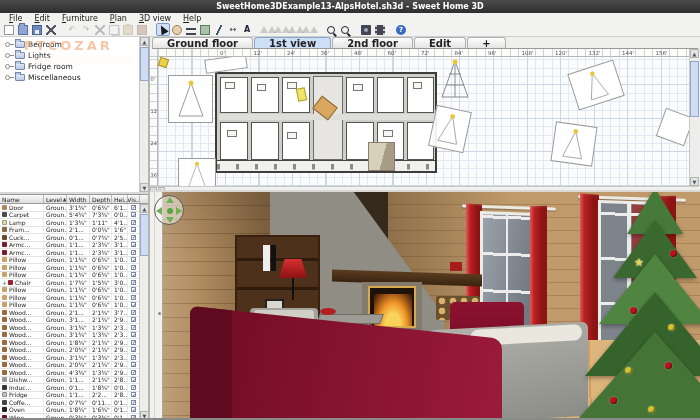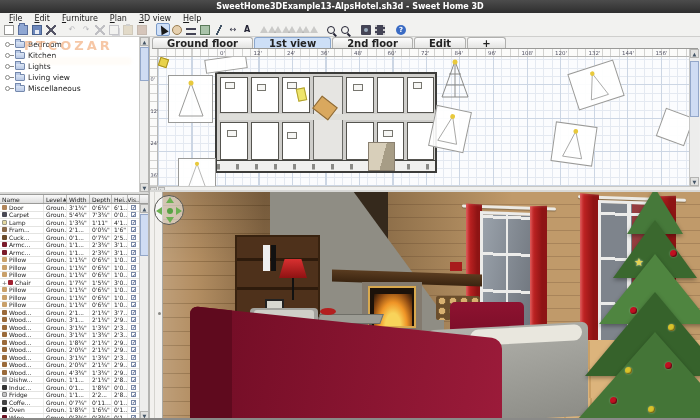--- a/index.html
+++ b/index.html
@@ -360,34 +360,29 @@
     <div class="wline2" data-name="watermark-subtext"></div>
   </div>
 
   <div id="catalog" data-name="furniture-catalog-panel">
     <div id="catalog-list" data-name="catalog-category-list">
         <div class="cat-row" data-name="catalog-category-bedroom">
           <span class="cat-exp" data-name="expand-handle-icon"></span>
           <span class="cat-folder" data-name="folder-icon"></span>
           <span class="cat-label" data-name="category-label">Bedroom</span>
         </div>
-        <div class="cat-row" data-name="catalog-category-kitchen">
-          <span class="cat-exp" data-name="expand-handle-icon"></span>
-          <span class="cat-folder" data-name="folder-icon"></span>
-          <span class="cat-label" data-name="category-label">Kitchen</span>
-        </div>
         <div class="cat-row" data-name="catalog-category-lights">
           <span class="cat-exp" data-name="expand-handle-icon"></span>
           <span class="cat-folder" data-name="folder-icon"></span>
           <span class="cat-label" data-name="category-label">Lights</span>
         </div>
         <div class="cat-row" data-name="catalog-category-living-room">
           <span class="cat-exp" data-name="expand-handle-icon"></span>
           <span class="cat-folder" data-name="folder-icon"></span>
-          <span class="cat-label" data-name="category-label">Living view</span>
+          <span class="cat-label" data-name="category-label">Fridge room</span>
         </div>
         <div class="cat-row" data-name="catalog-category-miscellaneous">
           <span class="cat-exp" data-name="expand-handle-icon"></span>
           <span class="cat-folder" data-name="folder-icon"></span>
           <span class="cat-label" data-name="category-label">Miscellaneous</span>
         </div>
       </div>
     <div id="catalog-scroll" data-name="catalog-scrollbar">
       <div class="sb-arrow" style="top:0;" data-name="scroll-up-icon">▲</div>
       <div class="sb-thumb" style="top:10px;height:34px;" data-name="catalog-scroll-thumb"></div>

